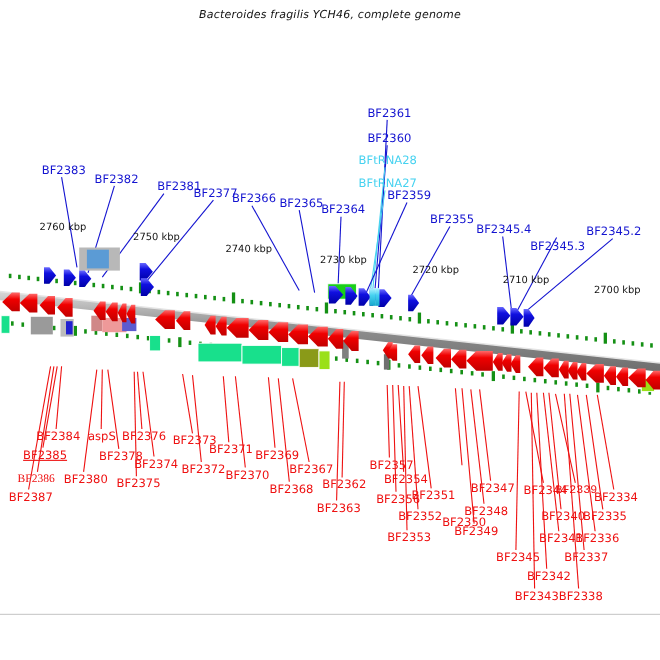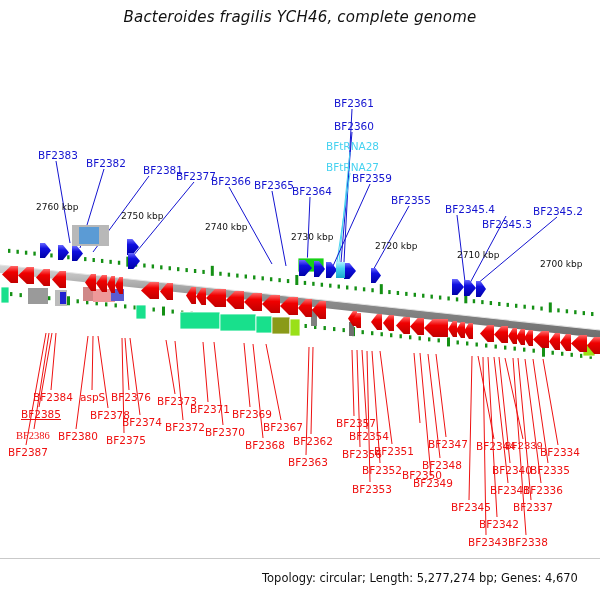--- a/index.html
+++ b/index.html
@@ -7,21 +7,21 @@
     width:600px;height:600px;background:#ffffff;overflow:hidden;
     font-family:"DejaVu Sans","Liberation Sans",sans-serif;
     -webkit-font-smoothing:antialiased;
   }
   #stage{position:relative;width:600px;height:600px;}
   .abs{position:absolute;}
 
   
   #title{
     left:0;top:8px;width:600px;text-align:center;
-    font-style:italic;font-size:15px;color:#111;
+    font-style:italic;font-size:10px;color:#111;
     letter-spacing:.2px;
   }
 
   
   #footer-left{left:18px;top:571px;font-size:11.5px;color:#111;}
   #footer-right{left:262px;top:571px;font-size:11.5px;color:#111;}
   #footer-rule{left:0;top:558px;width:600px;height:1px;background:#c9c9c9;}
 
   
   #gfx{position:absolute;left:0;top:0;width:600px;height:600px;}
@@ -368,21 +368,21 @@
       <div class="lbl lbl-top" style="left: 176px; top: 171px;">BF2377</div>
       <div class="lbl lbl-top" style="left: 211px; top: 176px;">BF2366</div>
       <div class="lbl lbl-top" style="left: 254px; top: 180px;">BF2365</div>
       <div class="lbl lbl-top" style="left: 292px; top: 186px;">BF2364</div>
       <div class="lbl lbl-top" style="left: 334px; top: 98px;">BF2361</div>
       <div class="lbl lbl-top" style="left: 334px; top: 121px;">BF2360</div>
       <div class="lbl lbl-top lbl-trna" style="left: 326px; top: 141px;">BFtRNA28</div>
       <div class="lbl lbl-top lbl-trna" style="left: 326px; top: 162px;">BFtRNA27</div>
       <div class="lbl lbl-top" style="left: 352px; top: 173px;">BF2359</div>
       <div class="lbl lbl-top" style="left: 391px; top: 195px;">BF2355</div>
-      <div class="lbl lbl-top" style="left: 445px; top: 204px; text-align: right;">BF2345.4</div>
+      <div class="lbl lbl-top" style="left: 433px; top: 204px; text-align: right;">BF2345.4</div>
       <div class="lbl lbl-top" style="left: 482px; top: 219px;">BF2345.3</div>
       <div class="lbl lbl-top" style="left: 533px; top: 206px;">BF2345.2</div>
     </div>
   <div id="bottom-label-layer">
       <div class="lbl lbl-bot" style="left: 8px; top: 447px;">BF2387</div>
       <div class="lbl lbl-bot" style="left: 16px; top: 431px; font-family: Liberation Serif, serif;">BF2386</div>
       <div class="lbl lbl-bot" style="left: 21px; top: 409px; text-decoration: underline;">BF2385</div>
       <div class="lbl lbl-bot" style="left: 33px; top: 392px;">BF2384</div>
       <div class="lbl lbl-bot" style="left: 58px; top: 431px;">BF2380</div>
       <div class="lbl lbl-bot" style="left: 80px; top: 392px;">aspS</div>
@@ -417,14 +417,13 @@
       <div class="lbl lbl-bot" style="left: 492px; top: 465px;">BF2340</div>
       <div class="lbl lbl-bot" style="left: 505px; top: 441px; font-family: Liberation Mono, monospace;">BF2339</div>
       <div class="lbl lbl-bot" style="left: 508px; top: 537px;">BF2338</div>
       <div class="lbl lbl-bot" style="left: 513px; top: 502px;">BF2337</div>
       <div class="lbl lbl-bot" style="left: 523px; top: 485px;">BF2336</div>
       <div class="lbl lbl-bot" style="left: 530px; top: 465px;">BF2335</div>
       <div class="lbl lbl-bot" style="left: 540px; top: 447px;">BF2334</div>
     </div>
 
   <div class="abs" id="footer-rule"></div>
-  <div class="abs" id="footer-right">Topology: circular; Length: 5,277,274 bp; Genes: 4,670</div>
 </div>
 
 </body></html>

